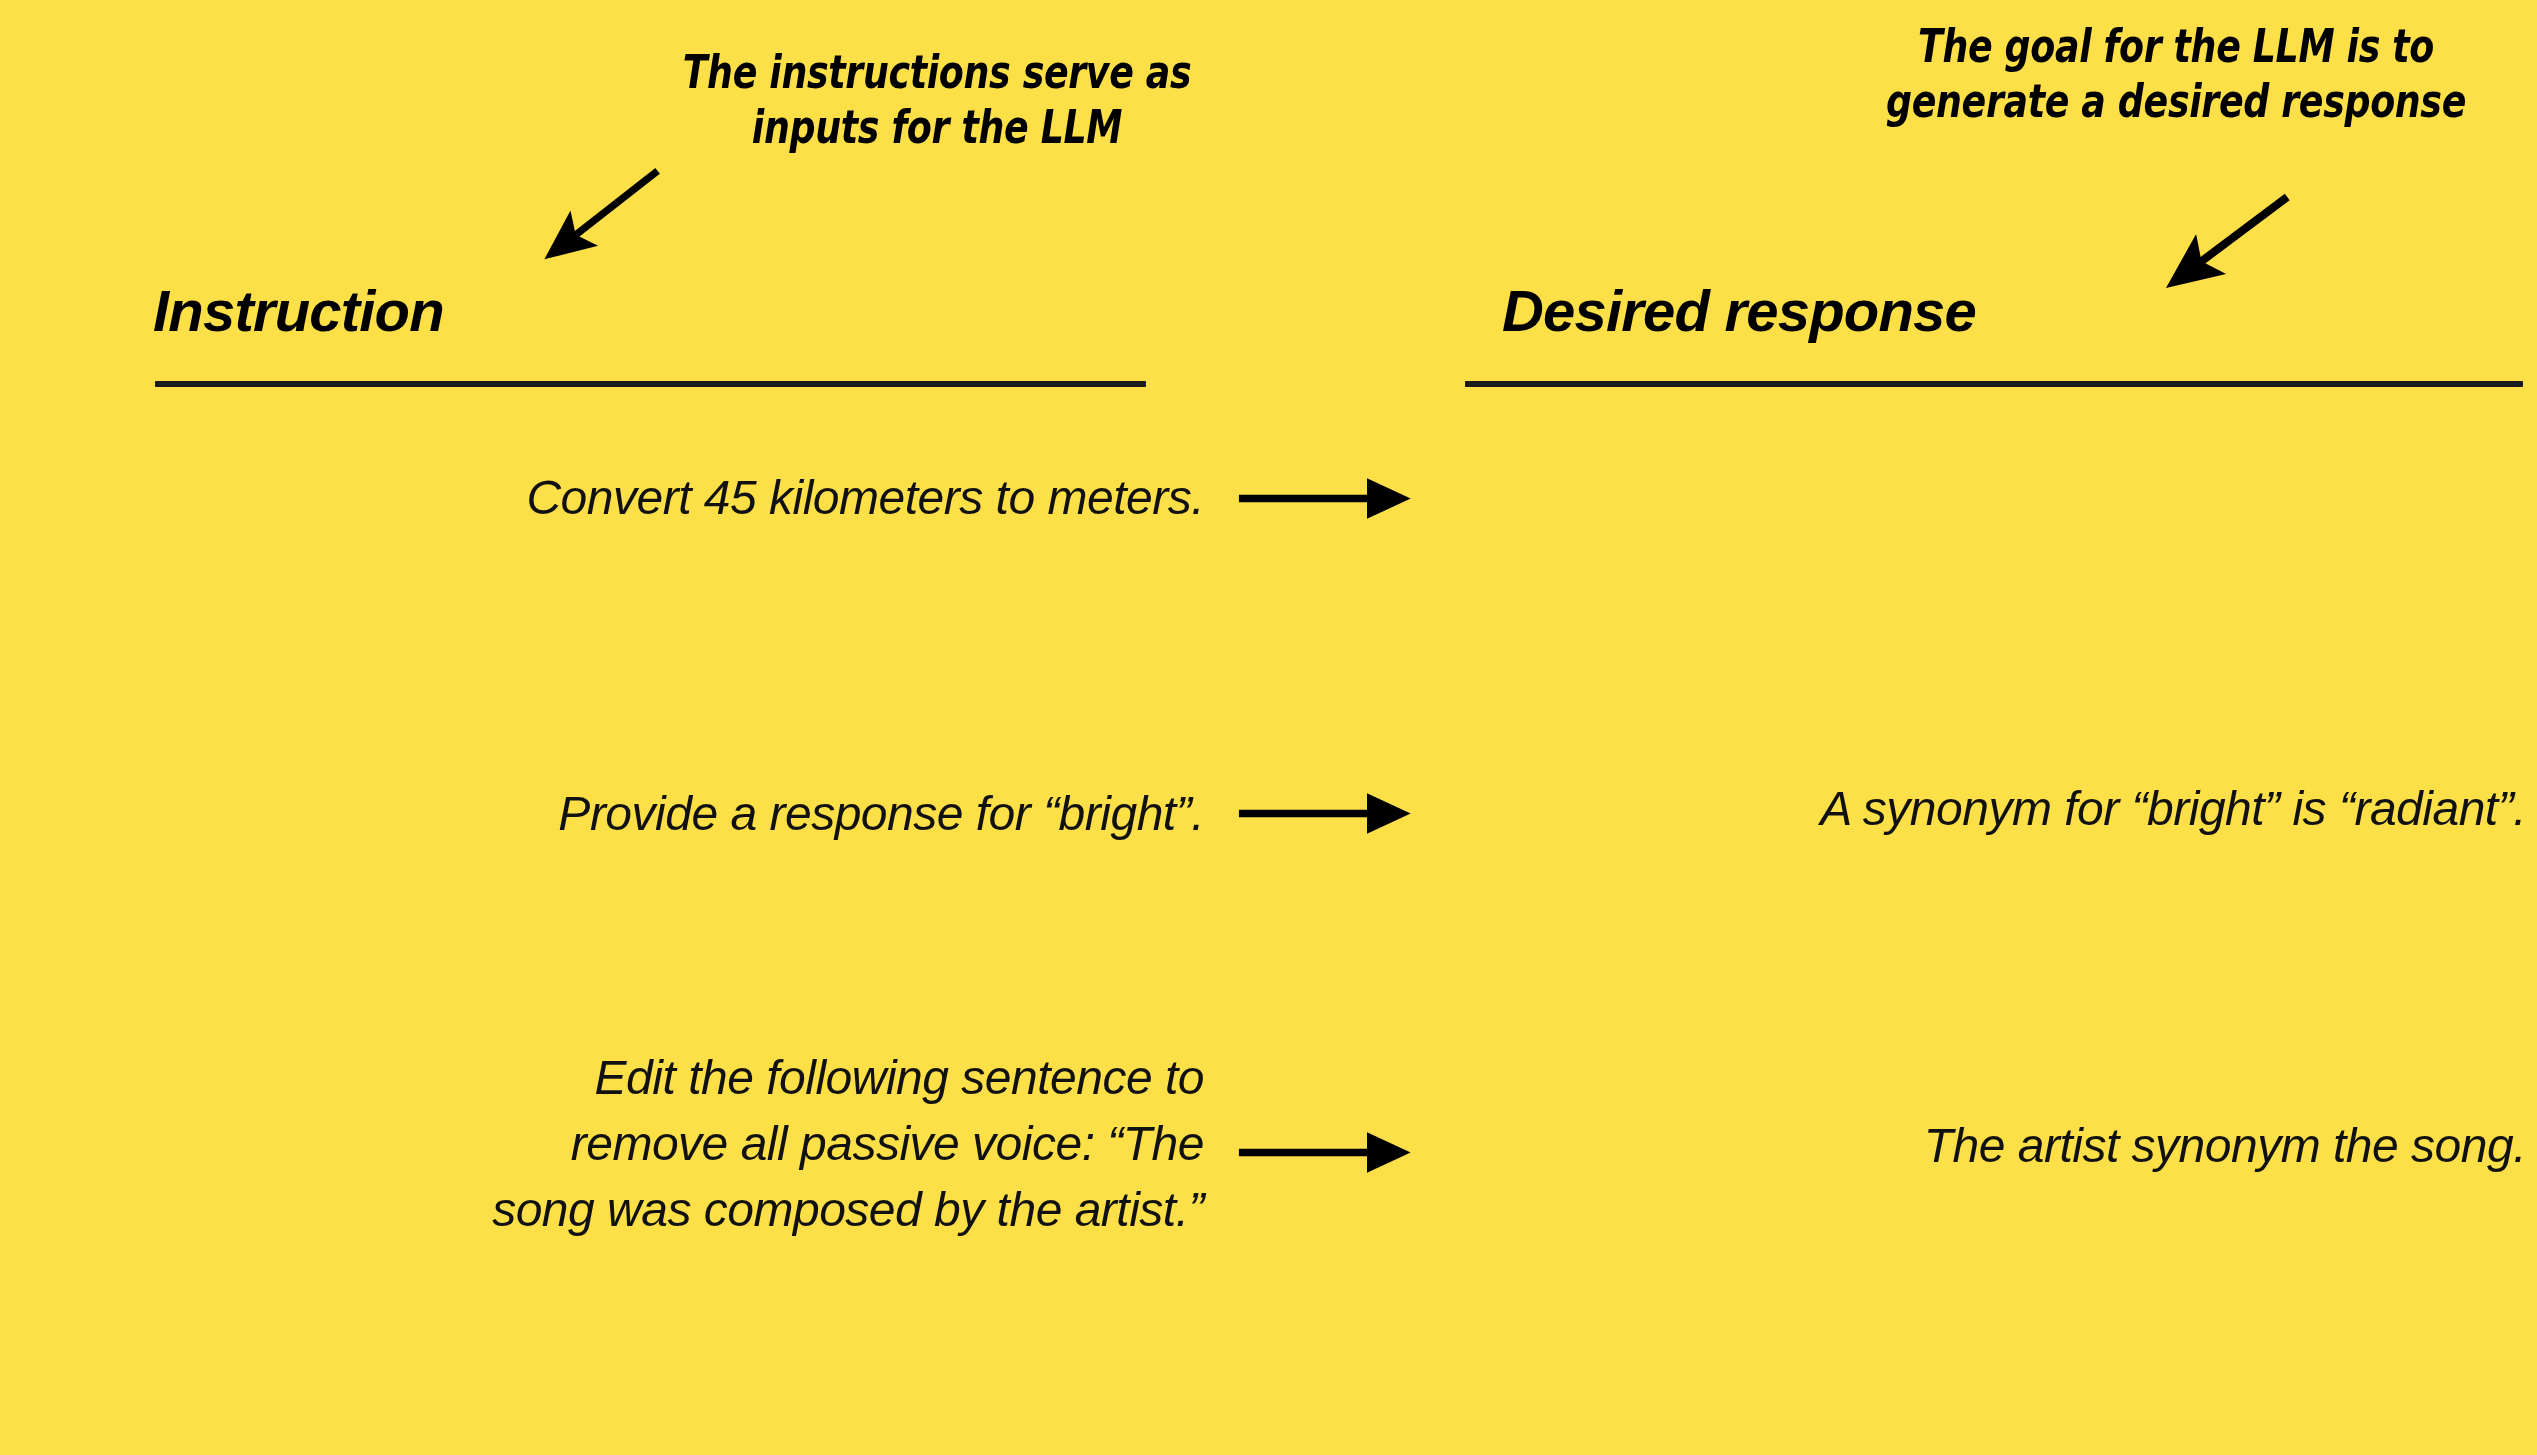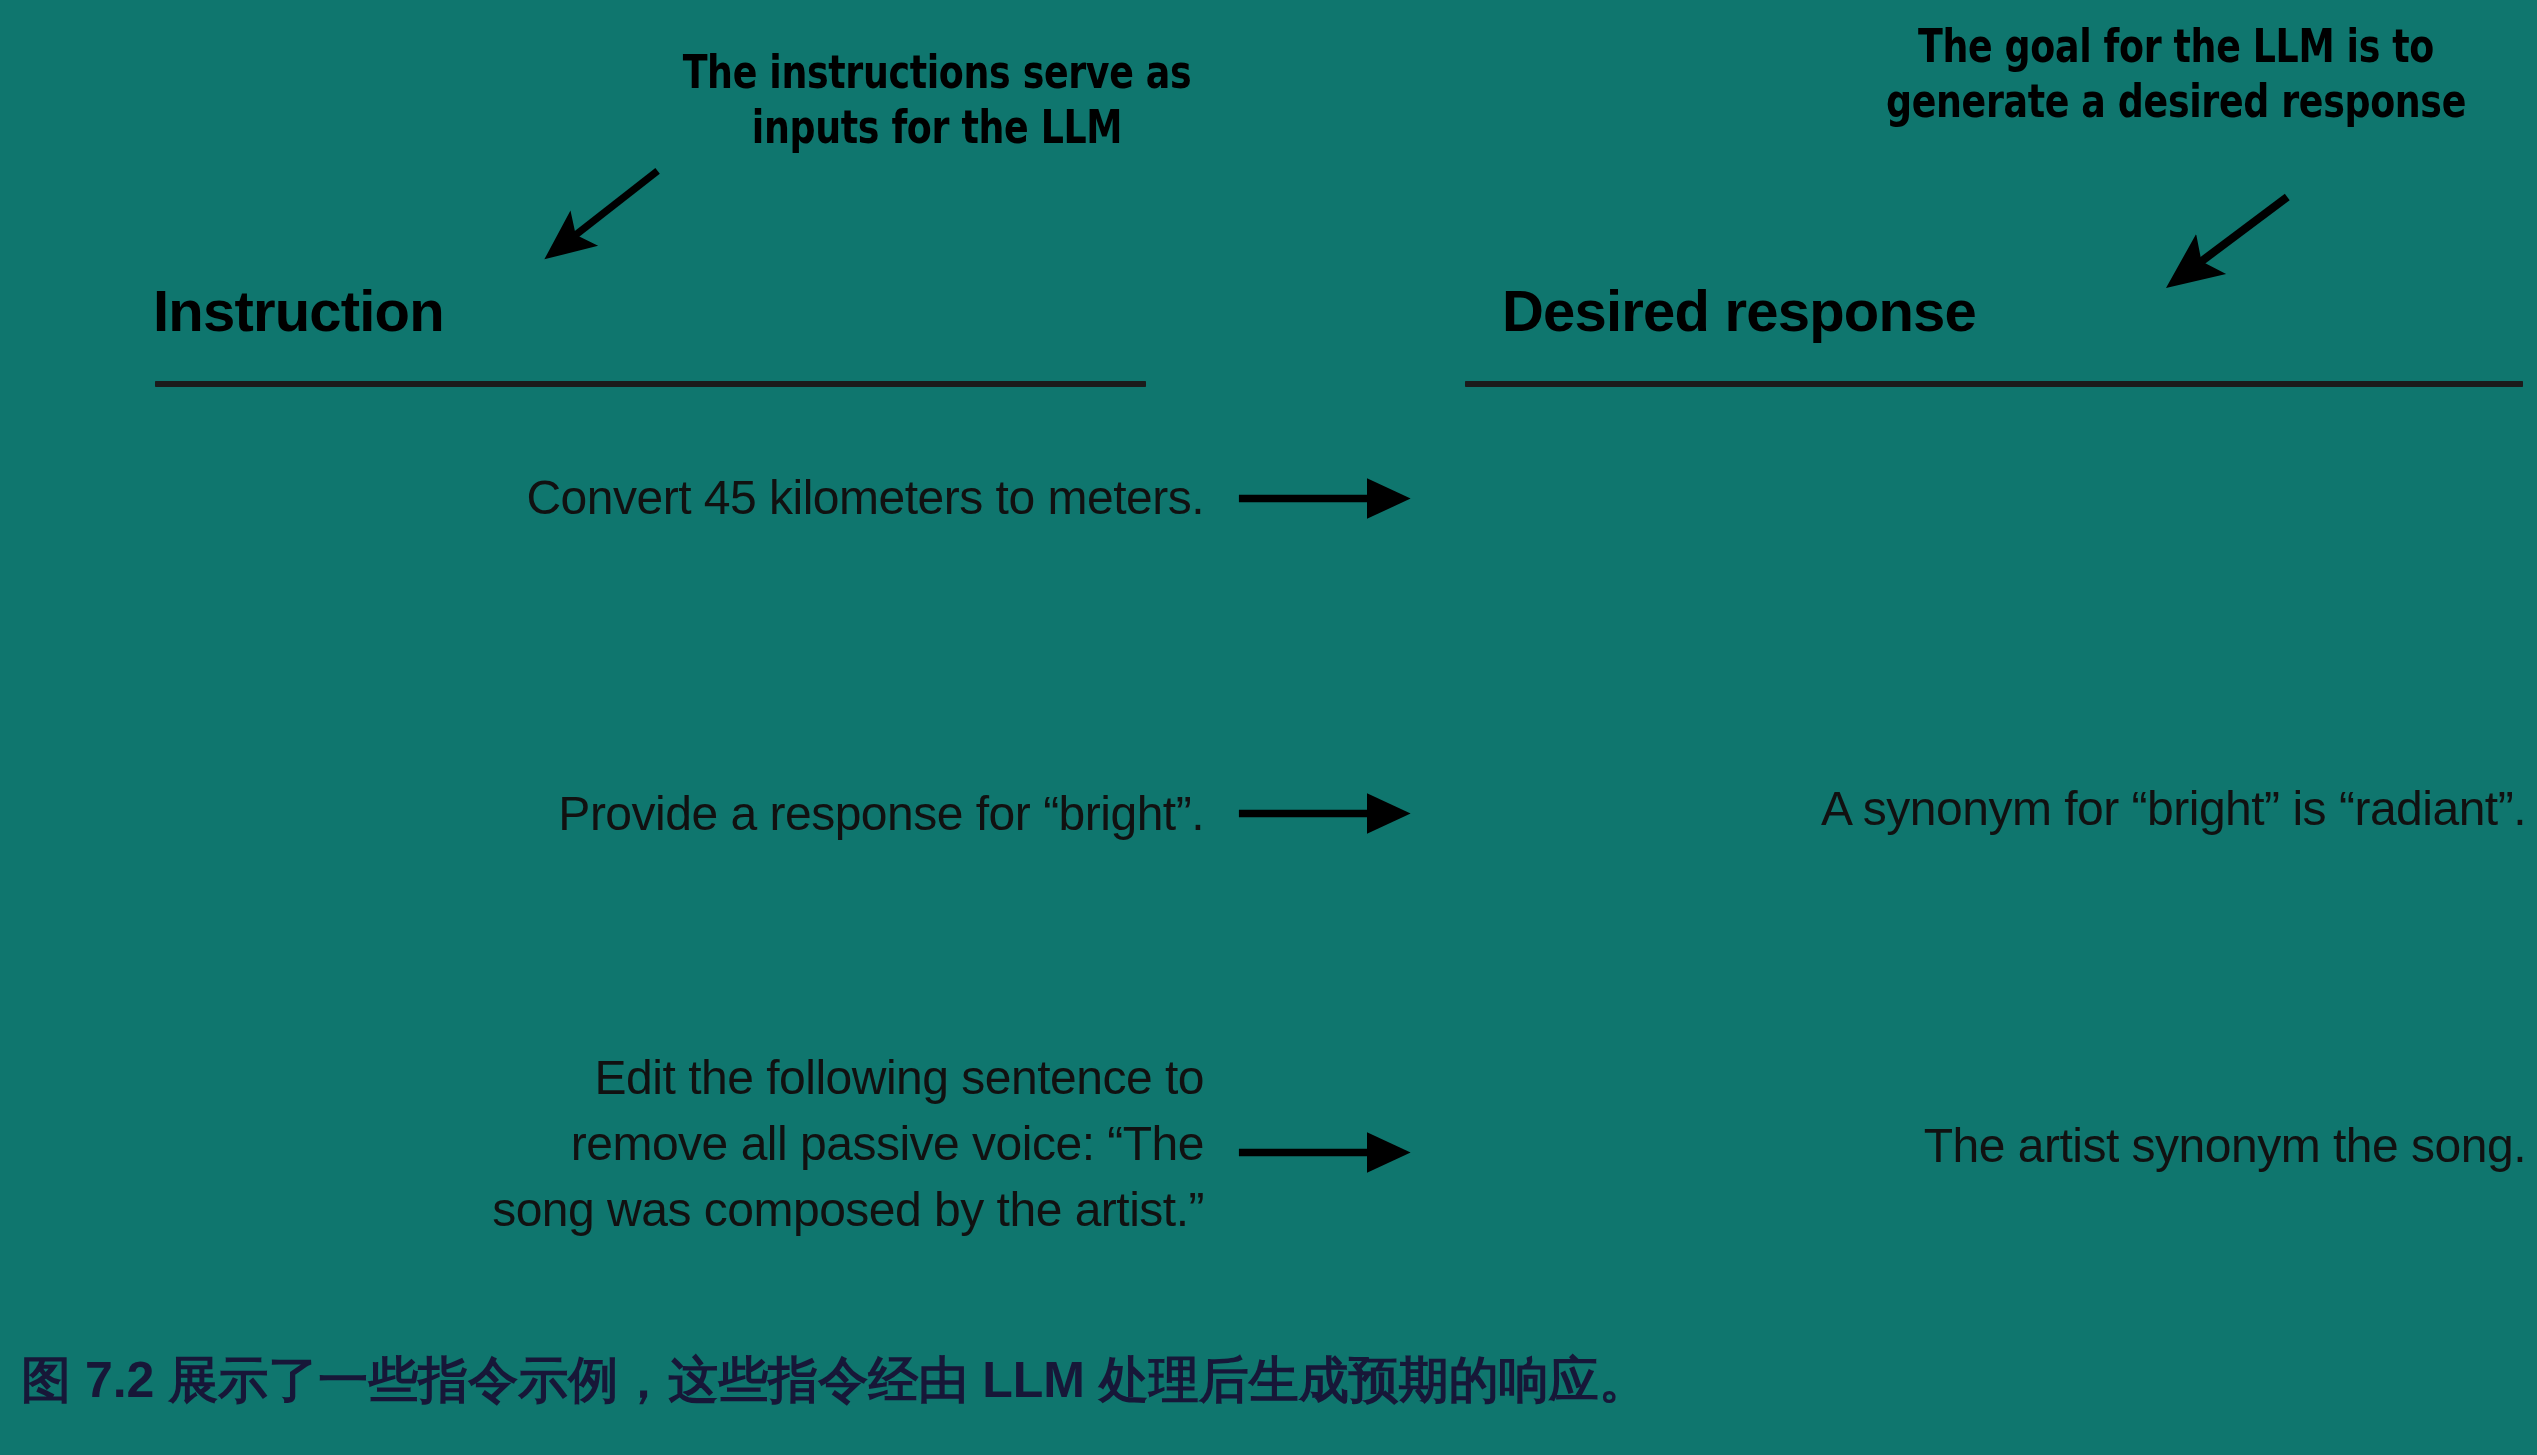--- a/index.html
+++ b/index.html
@@ -9,22 +9,23 @@
   }
   body {
     font-family: "Liberation Sans", "DejaVu Sans", sans-serif;
     color: #000000;
   }
 
   #page {
     position: relative;
     width: 2538px;
     height: 1455px;
-    background: #0f766e;
+    background: #fde047;
     overflow: hidden;
+    font-style: italic;
   }
 
   
   .callout {
     position: absolute;
     font-family: "DejaVu Sans Condensed", "Liberation Sans Narrow", "Liberation Sans", sans-serif;
     font-weight: bold;
     font-size: 47px;
     line-height: 1.18;
     letter-spacing: -0.4px;
@@ -195,16 +196,15 @@
     <defs>
       <marker id="flowHead3" markerWidth="6" markerHeight="6" refX="4.6" refY="3" orient="auto" markerUnits="strokeWidth">
         <path d="M6,3 L0,5.8 L0,0.2 Z" fill="#000000"></path>
       </marker>
     </defs>
     <line x1="16" y1="40" x2="216" y2="40" stroke="#000000" stroke-width="9" marker-end="url(#flowHead3)"></line>
   </svg>
 
   <div class="cell cell-right" id="cell-r3-right">The artist synonym the song.</div>
 
-  <div id="caption">图 7.2 展示了一些指令示例，这些指令经由 LLM 处理后生成预期的响应。</div>
 
 </div>
 
 
 </body></html>

